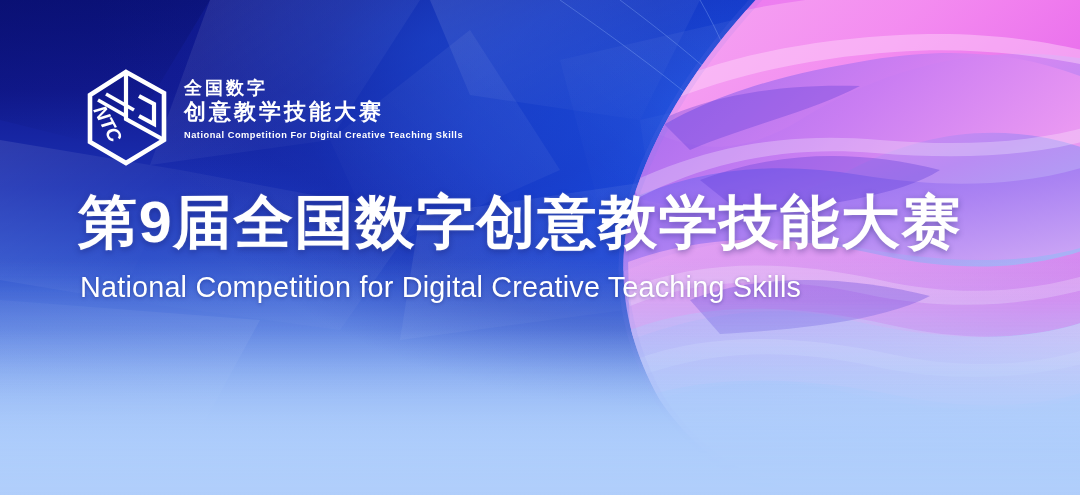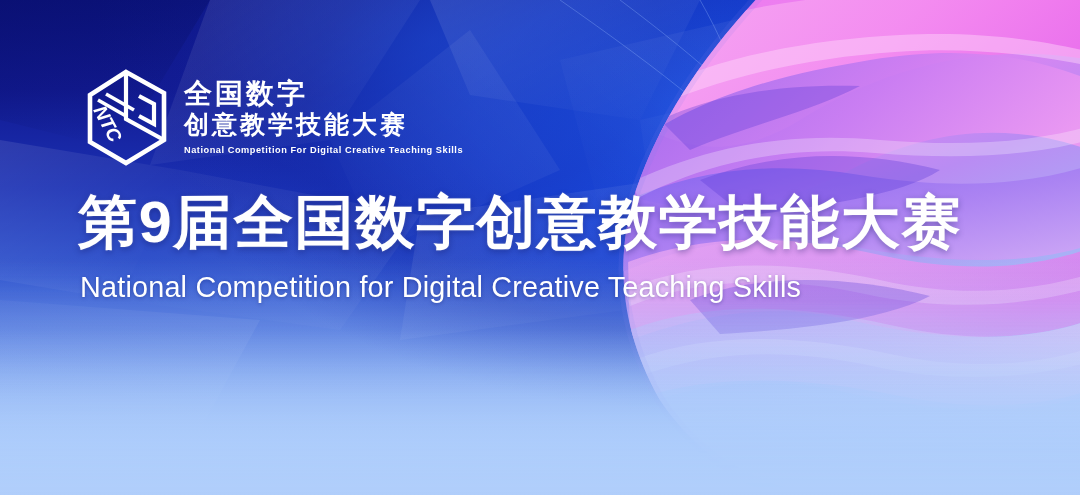--- a/index.html
+++ b/index.html
@@ -90,22 +90,22 @@
   #logo-text-block {
     padding-top: 12px;
   }
   .logo-cn {
     color: #ffffff;
     font-weight: 700;
     letter-spacing: 3px;
     line-height: 1.16;
     white-space: nowrap;
   }
-  #logo-cn-1 { font-size: 28px; }
-  #logo-cn-2 { font-size: 25px; }
+  #logo-cn-1 { font-size: 18px; }
+  #logo-cn-2 { font-size: 22px; }
   #logo-en {
     color: #ffffff;
     font-size: 9.5px;
     font-weight: 700;
     letter-spacing: 0.55px;
     white-space: nowrap;
     margin-top: 5px;
     transform: scaleX(0.97);
     transform-origin: left center;
   }

